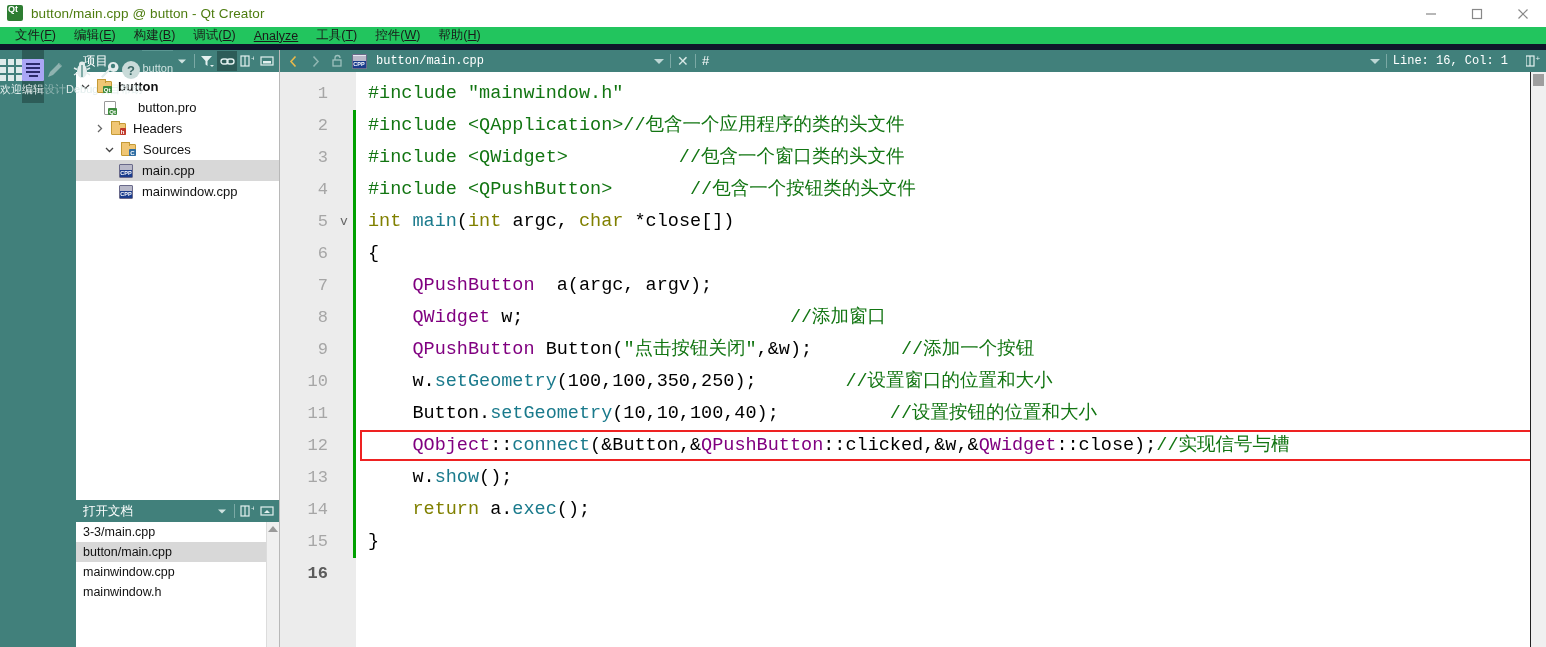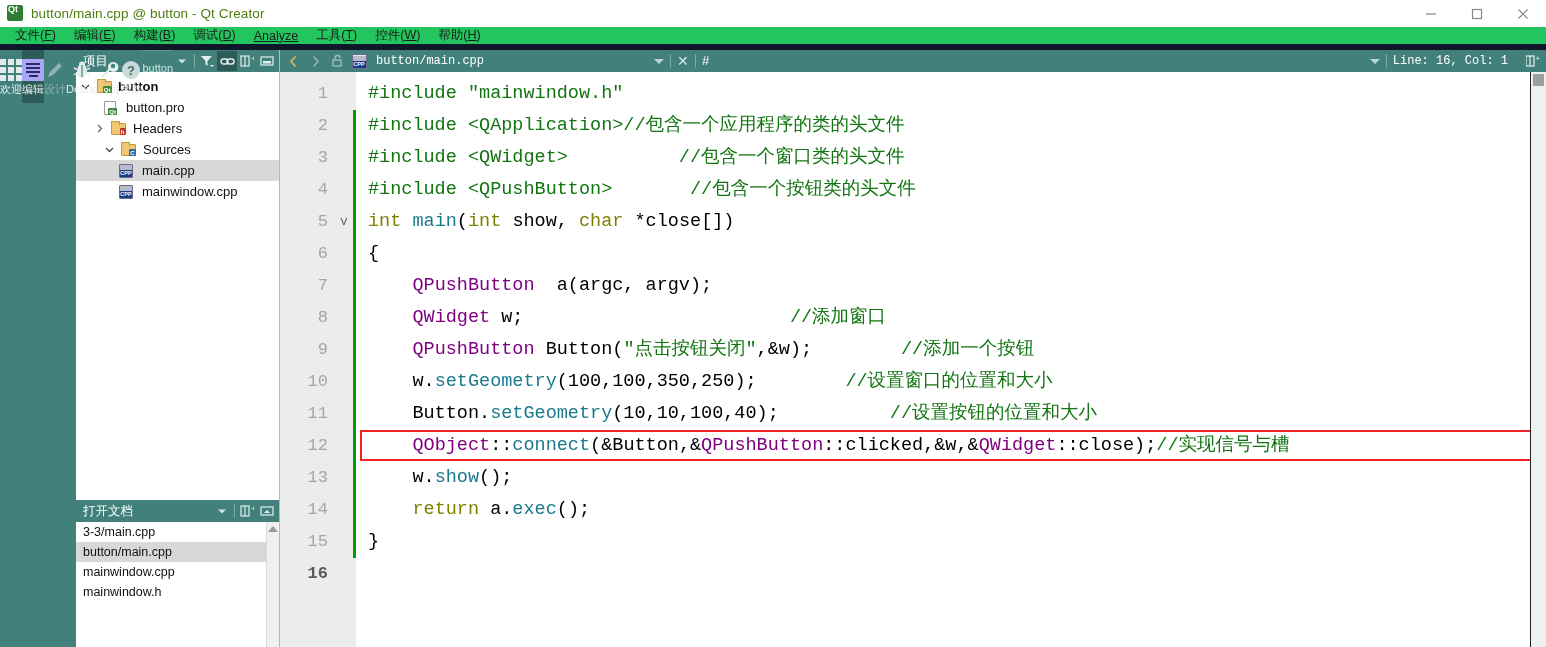--- a/index.html
+++ b/index.html
@@ -527,21 +527,21 @@
           </span>
         <span style="margin-left:4px">button</span>
       </div>
 
       <div class="tree-row" style="padding-left:24px">
         <span class="tw-icon">
             <span class="filedoc">
               <span class="badge qt">Qt</span>
             </span>
           </span>
-        <span style="margin-left:6px">button.pro</span>
+        <span style="margin-left:18px">button.pro</span>
       </div>
 
       <div class="tree-row" style="padding-left:14px">
         <span class="tw-arrow">
           <svg width="9" height="9" viewBox="0 0 9 9">
               <path d="M3 1l3.5 3.5L3 8" fill="none" stroke="#666" stroke-width="1.3"></path>
             </svg>
         </span>
         <span class="tw-icon">
             <span class="folder">
@@ -726,21 +726,21 @@
         <div class="cb on"></div>
         <div class="cb"></div>
       </div>
 
       <div class="codearea">
         <div id="code-lines">
             <div class="code-line"><span class="t-pre">#include </span><span class="t-str">"mainwindow.h"</span></div>
             <div class="code-line"><span class="t-pre">#include </span><span class="t-str">&lt;QApplication&gt;</span><span class="t-cmt">//包含一个应用程序的类的头文件</span></div>
             <div class="code-line"><span class="t-pre">#include </span><span class="t-str">&lt;QWidget&gt;</span><span class="t-cmt">          //包含一个窗口类的头文件</span></div>
             <div class="code-line"><span class="t-pre">#include </span><span class="t-str">&lt;QPushButton&gt;</span><span class="t-cmt">       //包含一个按钮类的头文件</span></div>
-            <div class="code-line"><span class="t-kw">int </span><span class="t-fn">main</span><span class="t-plain">(</span><span class="t-kw">int </span><span class="t-plain">show, </span><span class="t-kw">char </span><span class="t-plain">*close[])</span></div>
+            <div class="code-line"><span class="t-kw">int </span><span class="t-fn">main</span><span class="t-plain">(</span><span class="t-kw">int </span><span class="t-plain">argc, </span><span class="t-kw">char </span><span class="t-plain">*close[])</span></div>
             <div class="code-line"><span class="t-plain">{</span></div>
             <div class="code-line"><span class="t-plain">    </span><span class="t-type">QPushButton</span><span class="t-plain">  a(argc, argv);</span></div>
             <div class="code-line"><span class="t-plain">    </span><span class="t-type">QWidget</span><span class="t-plain"> w;</span><span class="t-cmt">                        //添加窗口</span></div>
             <div class="code-line"><span class="t-plain">    </span><span class="t-type">QPushButton</span><span class="t-plain"> Button(</span><span class="t-str">"点击按钮关闭"</span><span class="t-plain">,&amp;w);</span><span class="t-cmt">        //添加一个按钮</span></div>
             <div class="code-line"><span class="t-plain">    w.</span><span class="t-fn">setGeometry</span><span class="t-plain">(100,100,350,250);</span><span class="t-cmt">        //设置窗口的位置和大小</span></div>
             <div class="code-line"><span class="t-plain">    Button.</span><span class="t-fn">setGeometry</span><span class="t-plain">(10,10,100,40);</span><span class="t-cmt">          //设置按钮的位置和大小</span></div>
             <div class="code-line hl-box"><span class="t-plain">    </span><span class="t-type">QObject</span><span class="t-plain">::</span><span class="t-fn">connect</span><span class="t-plain">(&amp;Button,&amp;</span><span class="t-type">QPushButton</span><span class="t-plain">::clicked,&amp;w,&amp;</span><span class="t-type">QWidget</span><span class="t-plain">::close);</span><span class="t-cmt">//实现信号与槽</span></div>
             <div class="code-line"><span class="t-plain">    w.</span><span class="t-fn">show</span><span class="t-plain">();</span></div>
             <div class="code-line"><span class="t-plain">    </span><span class="t-kw">return </span><span class="t-plain">a.</span><span class="t-fn">exec</span><span class="t-plain">();</span></div>
             <div class="code-line"><span class="t-plain">}</span></div>

